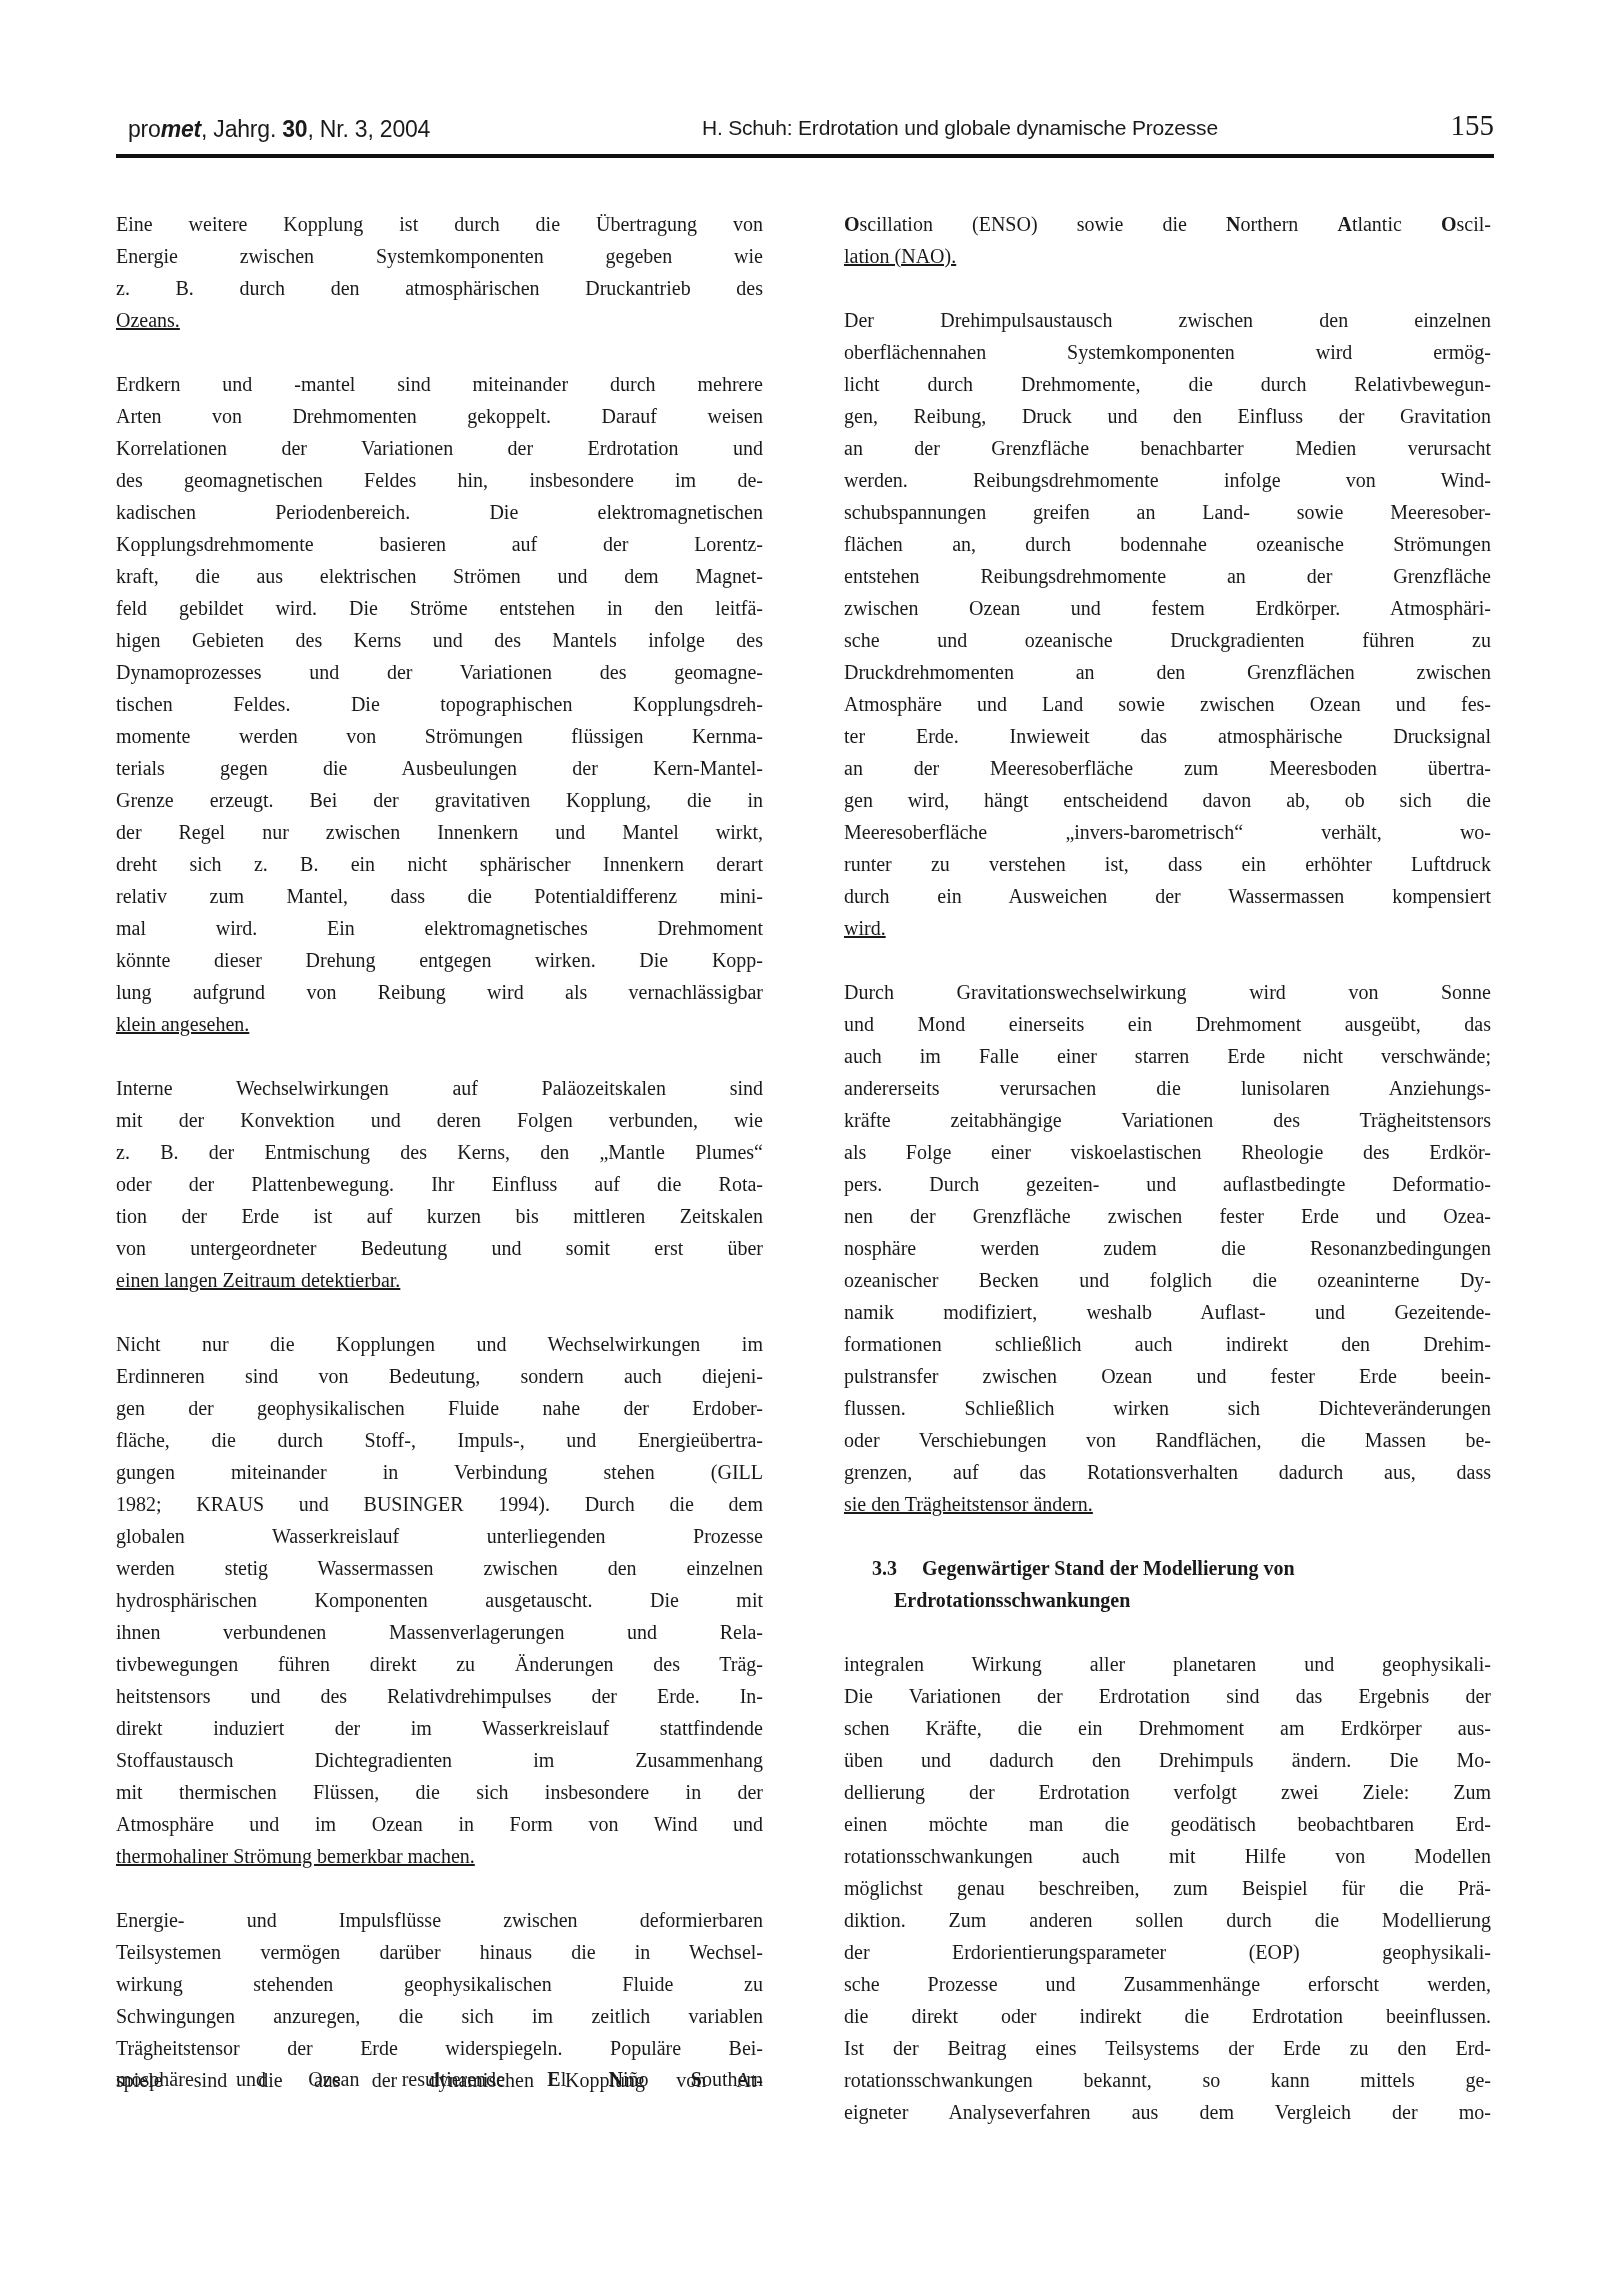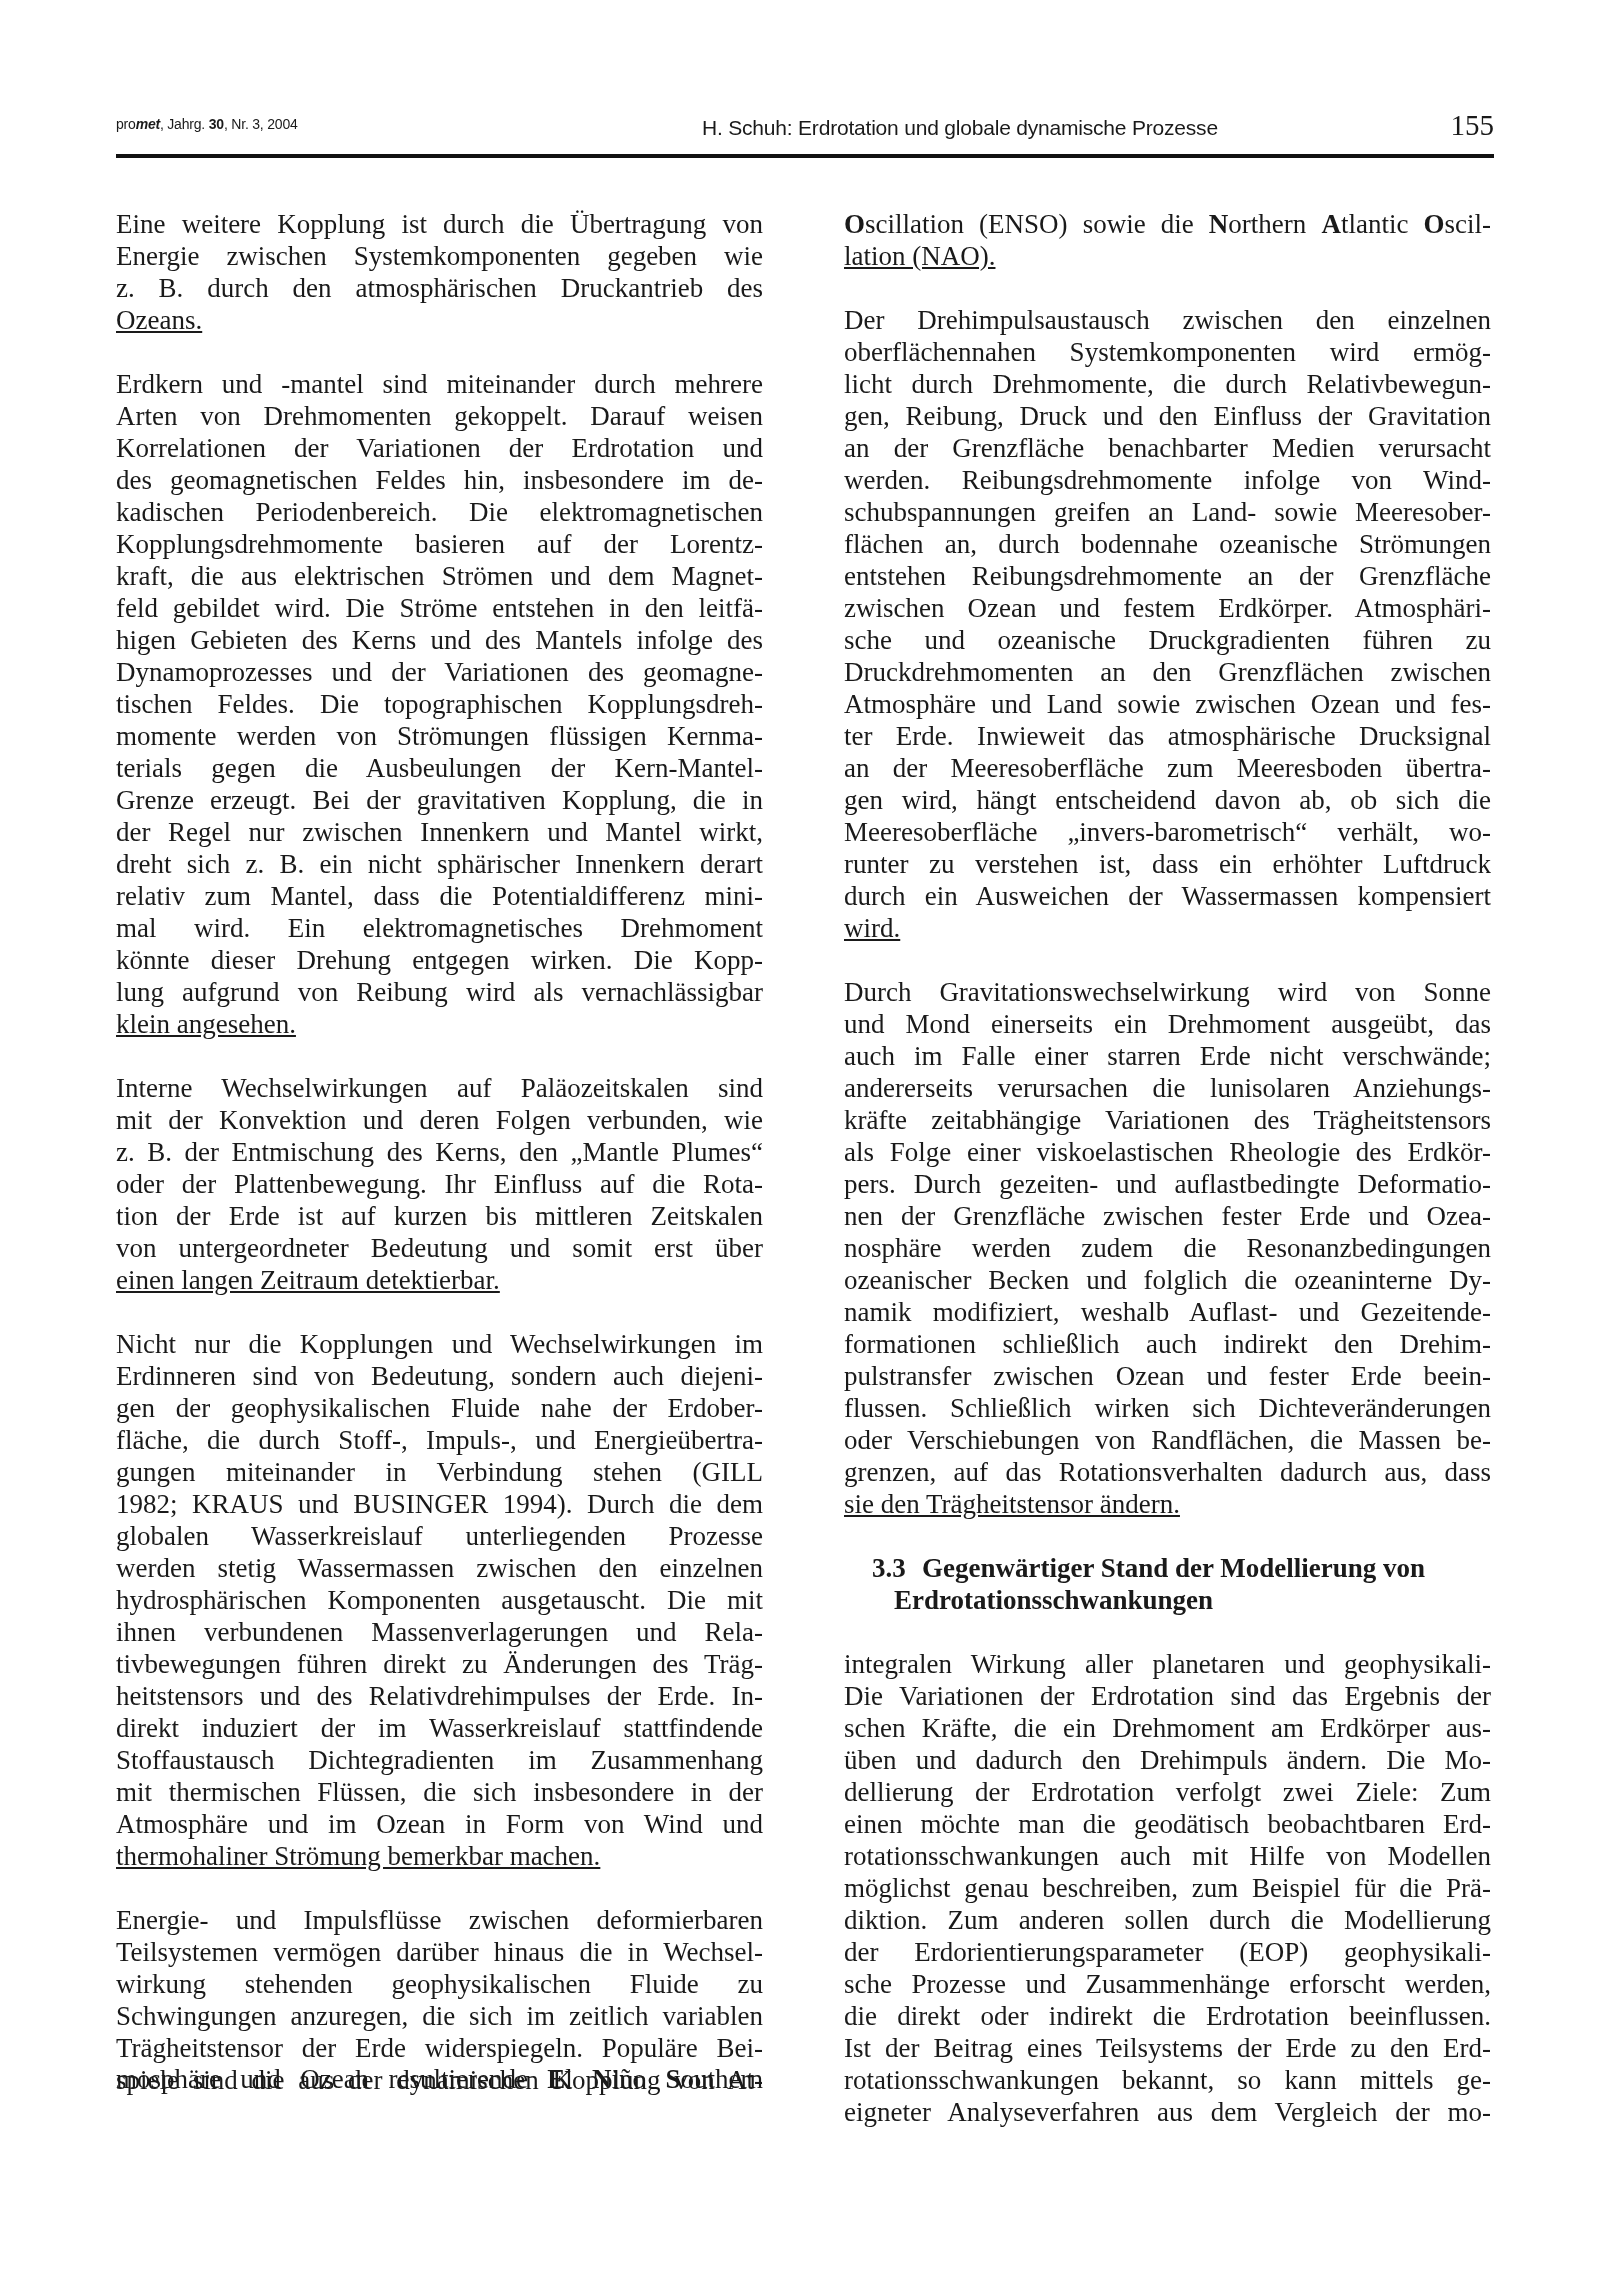--- a/index.html
+++ b/index.html
@@ -1,24 +1,24 @@
 <!DOCTYPE html>
 <html style="font-size:13px"><head>
 <meta charset="utf-8">
 <style>
   html, body { margin:0; padding:0; background:#ffffff; }
   body { width:1624px; height:2295px; position:relative; overflow:hidden; color:#1a1a1a; }
   .header { position:absolute; left:116px; top:109px; width:1378px; height:49px; font-family:"Liberation Sans", sans-serif; }
-  .h-left { position:absolute; left:0; top:6.5px; font-size:14px; letter-spacing:-0.2px; }
+  .h-left { position:absolute; left:12px; top:6.5px; font-size:23px; letter-spacing:-0.2px; }
   .h-left b { font-weight:bold; }
   .h-left i { font-style:italic; font-weight:bold; }
   .h-center { position:absolute; left:586px; top:6.5px; font-size:21px; letter-spacing:-0.2px; }
   .h-right { position:absolute; right:0; top:0; font-family:"Liberation Serif", serif; font-size:29px; }
   .rule { position:absolute; left:116px; top:154px; width:1378px; height:4px; background:#111; }
-  .col { position:absolute; top:208px; width:647px; font-family:"Liberation Serif", serif; font-size:27px; line-height:32px; }
+  .col { position:absolute; top:208px; width:647px; font-family:"Liberation Serif", serif; font-size:20px; line-height:32px; }
   .col.left { left:116px; }
   .col.right { left:844px; }
   .para { margin:0 0 32px 0; }
   .line { display:block; text-align:justify; text-align-last:justify; white-space:nowrap; height:32px; }
   .line.last { text-align-last:left;text-decoration:underline; }
   .heading { font-weight:bold; margin:0 0 32px 0; }
   .heading .num { display:inline-block; width:50px;margin-left:28px; }
   .heading .cont { display:block; padding-left:50px; }
   b.cap { font-weight:bold; }
 </style>

